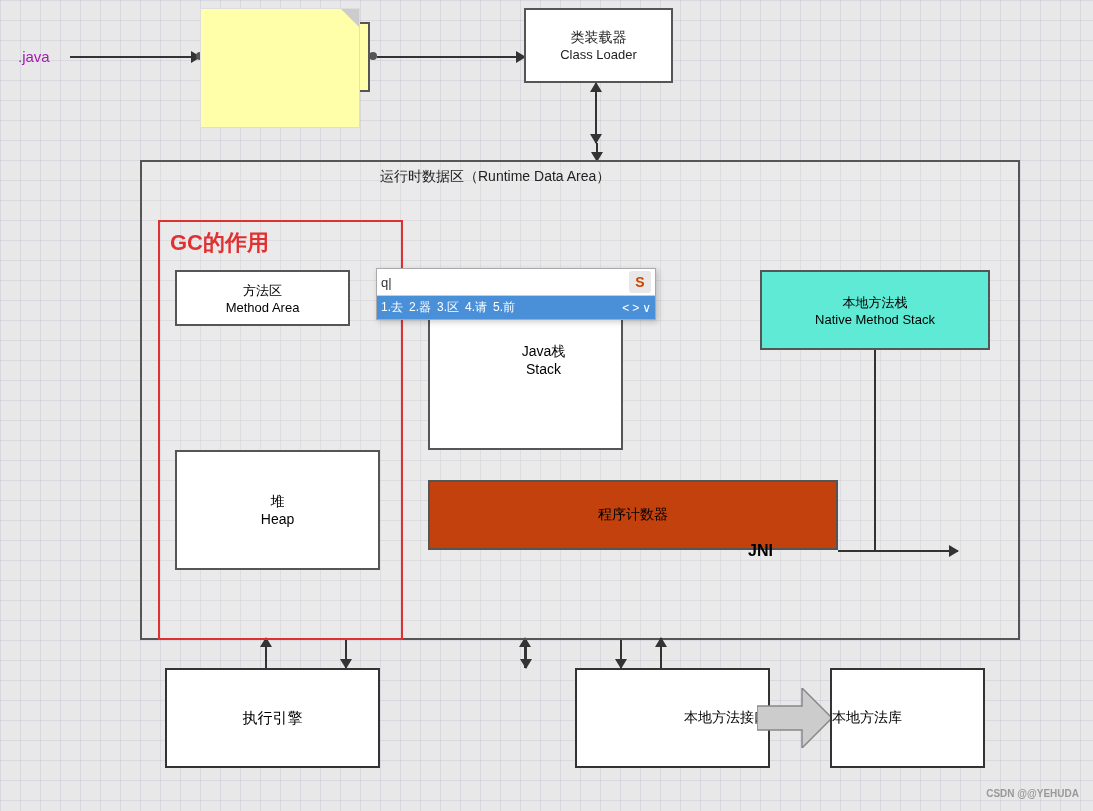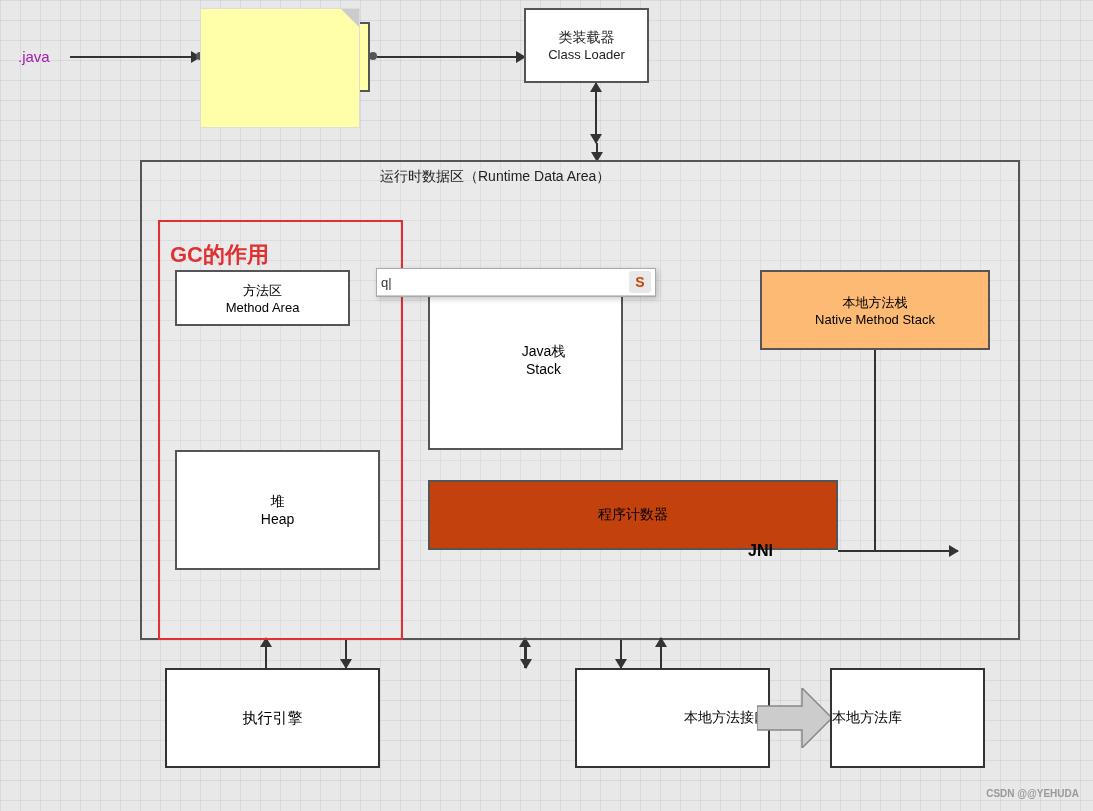--- a/index.html
+++ b/index.html
@@ -119,21 +119,21 @@
       border-top: 6px solid transparent;
       border-bottom: 6px solid transparent;
       border-left: 10px solid #333;
     }
 
     
     .class-loader-box {
       position: absolute;
       top: 8px;
       left: 524px;
-      width: 125px;
+      width: 149px;
       height: 75px;
       background: white;
       border: 2px solid #555;
       display: flex;
       flex-direction: column;
       align-items: center;
       justify-content: center;
       font-size: 13px;
       color: #222;
       z-index: 5;
@@ -199,21 +199,21 @@
       position: absolute;
       top: 220px;
       left: 158px;
       width: 245px;
       height: 420px;
       border: 2.5px solid #e03030;
       z-index: 5;
     }
     .gc-label {
       position: absolute;
-      top: 240px;
+      top: 228px;
       left: 170px;
       font-size: 22px;
       font-weight: bold;
       color: #e03030;
       z-index: 10;
     }
 
     
     .method-area-box {
       position: absolute;
@@ -267,21 +267,21 @@
     }
 
     
     .native-stack-box {
       position: absolute;
       top: 270px;
       left: 760px;
       width: 230px;
       height: 80px;
       border: 2px solid #555;
-      background: #fdba74;
+      background: #5eead4;
       display: flex;
       flex-direction: column;
       align-items: center;
       justify-content: center;
       font-size: 13px;
       z-index: 6;
     }
 
     
     .program-counter-box {
@@ -667,15 +667,27 @@
   <span>本地方法库</span>
 </div>
 
 <div class="autocomplete-popup">
   <div class="autocomplete-input-row">
     <span class="autocomplete-input-text">q|</span>
     <div class="autocomplete-logo">
       <span>S</span>
     </div>
   </div>
+  <div class="autocomplete-items-row">
+    <span class="autocomplete-item">1.去</span>
+    <span class="autocomplete-item">2.器</span>
+    <span class="autocomplete-item">3.区</span>
+    <span class="autocomplete-item">4.请</span>
+    <span class="autocomplete-item">5.前</span>
+    <div class="autocomplete-nav">
+      <span>&lt;</span>
+      <span>&gt;</span>
+      <span>∨</span>
+    </div>
+  </div>
 </div>
 
 <div class="watermark">CSDN @@YEHUDA</div>
 
 </body></html>

